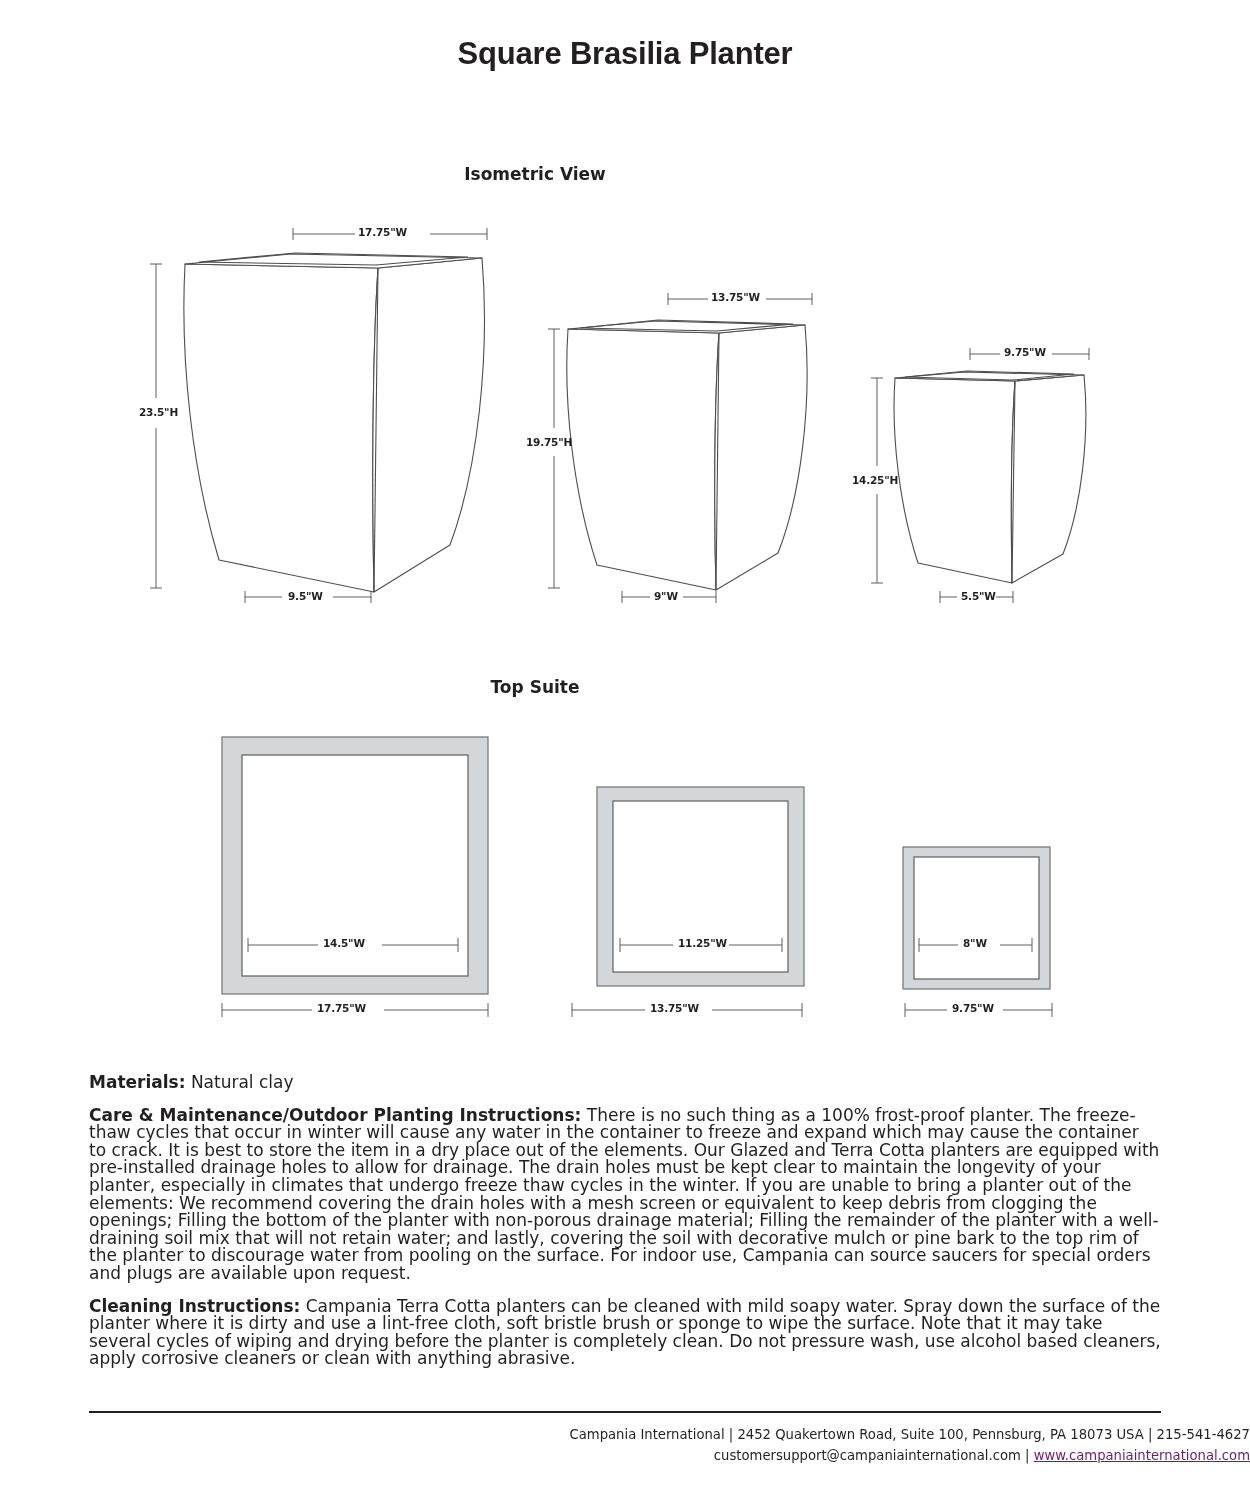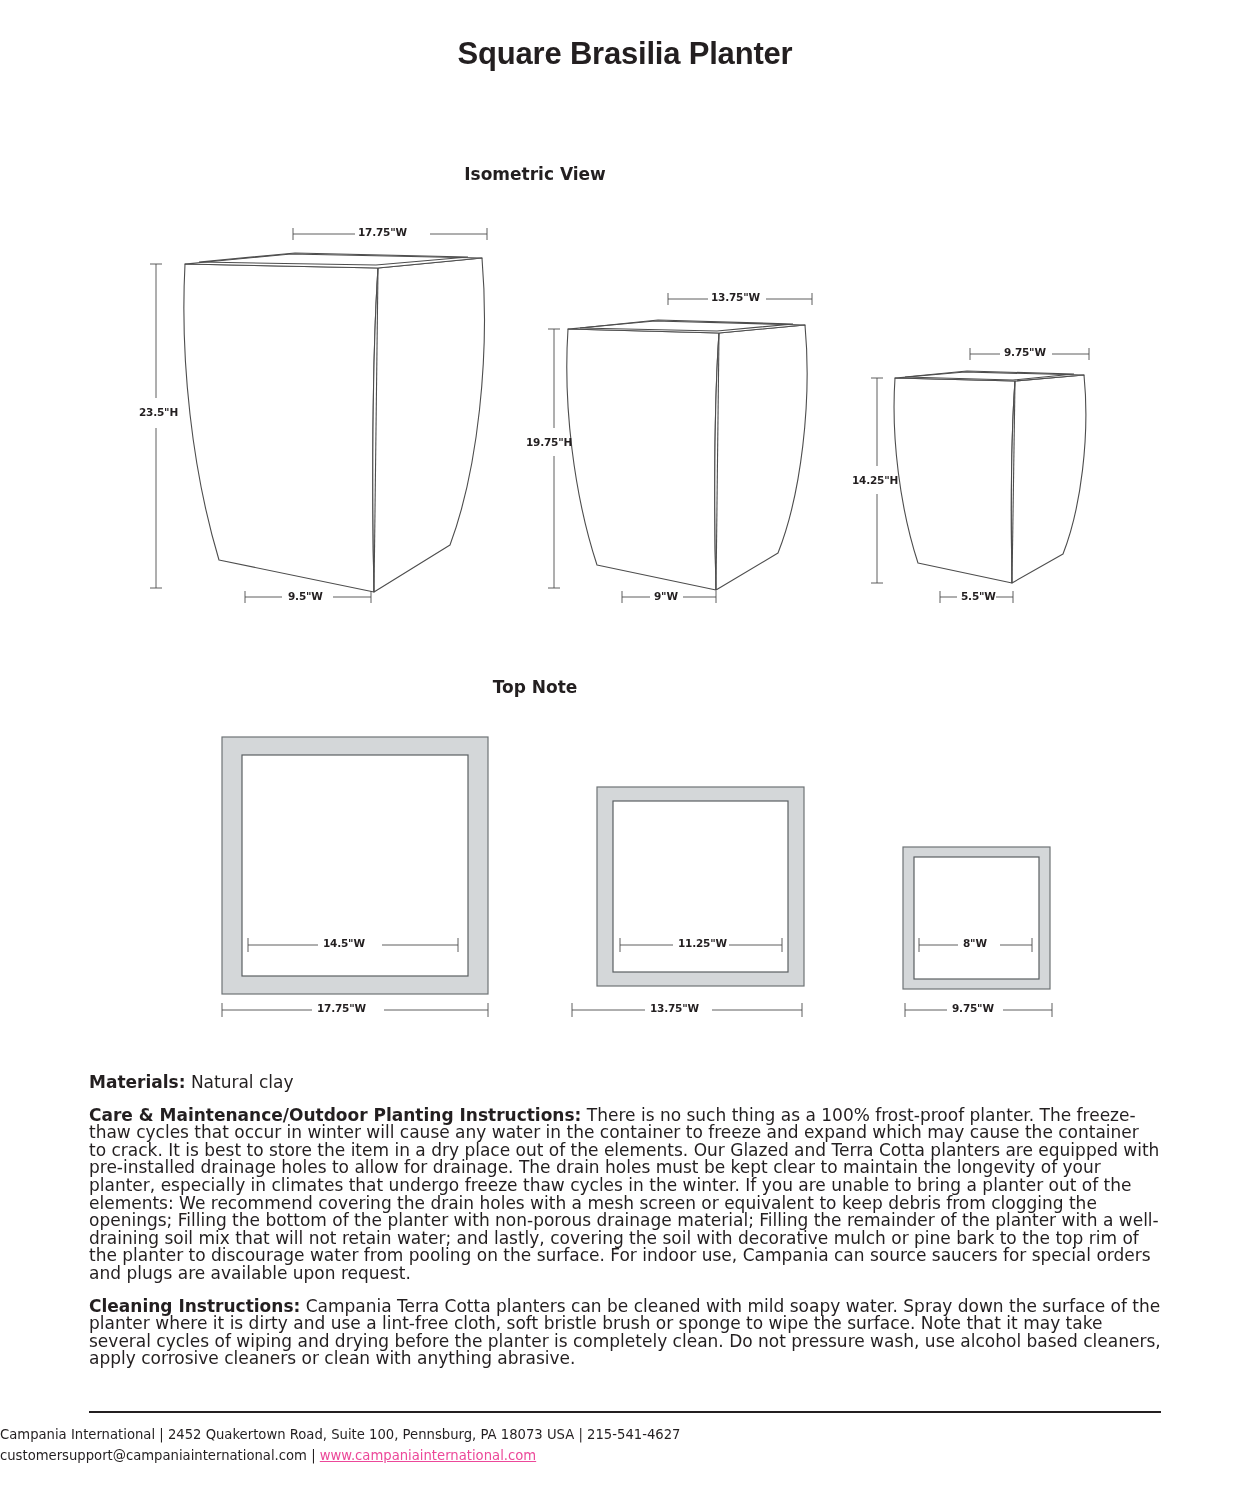--- a/index.html
+++ b/index.html
@@ -90,37 +90,37 @@
     top: 1411px;
     width: 1072px;
     height: 2px;
     background: #231f20;
   }
   .footer {
     position: absolute;
     left: 0;
     top: 1424px;
     width: 1250px;
-    text-align: left;
+    text-align: right;
     font-family: "DejaVu Sans", sans-serif;
     font-size: 13.2px;
     line-height: 21px;
     color: #231f20;
   }
   .footer a {
-    color: #ec4899;
+    color: #701a75;
   }
 </style>
 </head>
 <body>
 
 <div class="page-title">Square Brasilia Planter</div>
 
 <div class="section-heading" id="iso-heading">Isometric View</div>
-<div class="section-heading" id="top-heading">Top Note</div>
+<div class="section-heading" id="top-heading">Top Suite</div>
 
 <svg class="draw-layer" width="1250" height="1500" viewBox="0 0 1250 1500" xmlns="http://www.w3.org/2000/svg">
   <defs>
     <style>
       .pot      { fill:#ffffff; stroke:#4d4d4d; stroke-width:1.1; stroke-linejoin:round; }
       .potline  { fill:none;   stroke:#4d4d4d; stroke-width:1.1; }
       .dimline  { stroke:#4d4d4d; stroke-width:0.9; fill:none; }
       .extline  { stroke:#4d4d4d; stroke-width:0.9; fill:none; }
       .frame    { fill:#d4d7d9; stroke:#6e7376; stroke-width:1.2; }
       .frameIn  { fill:#ffffff; stroke:#5a5f62; stroke-width:1.2; }

